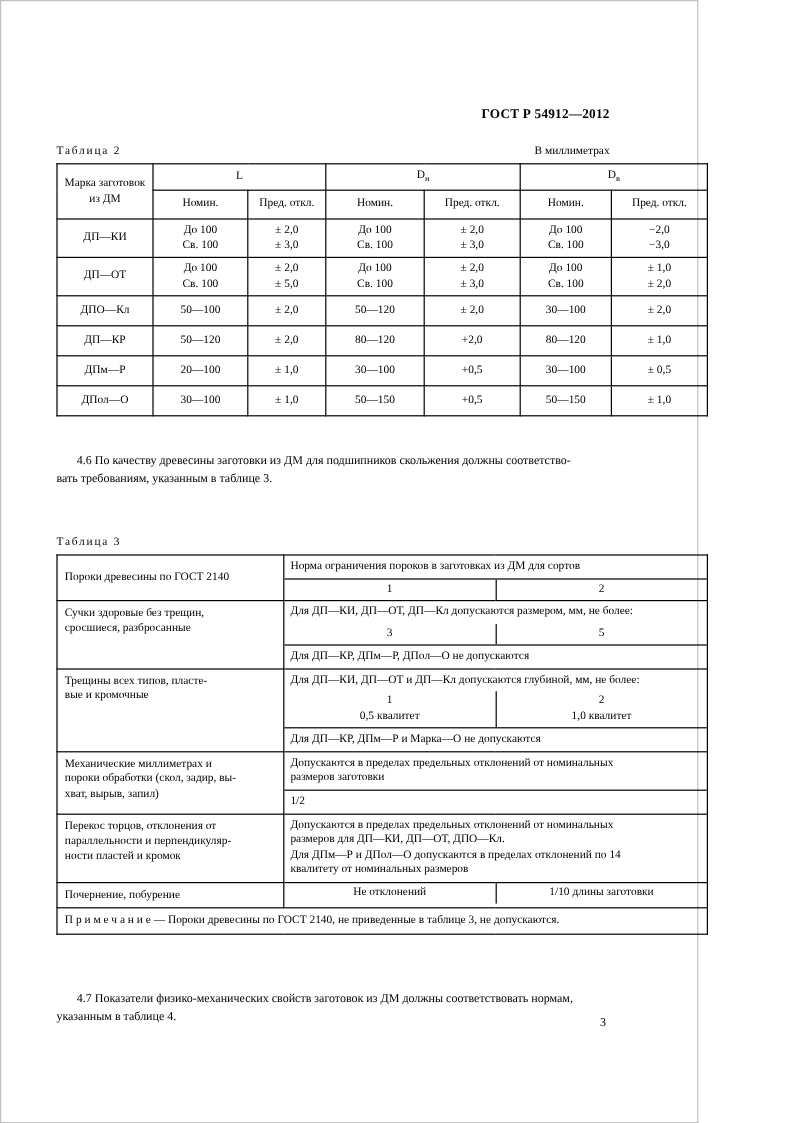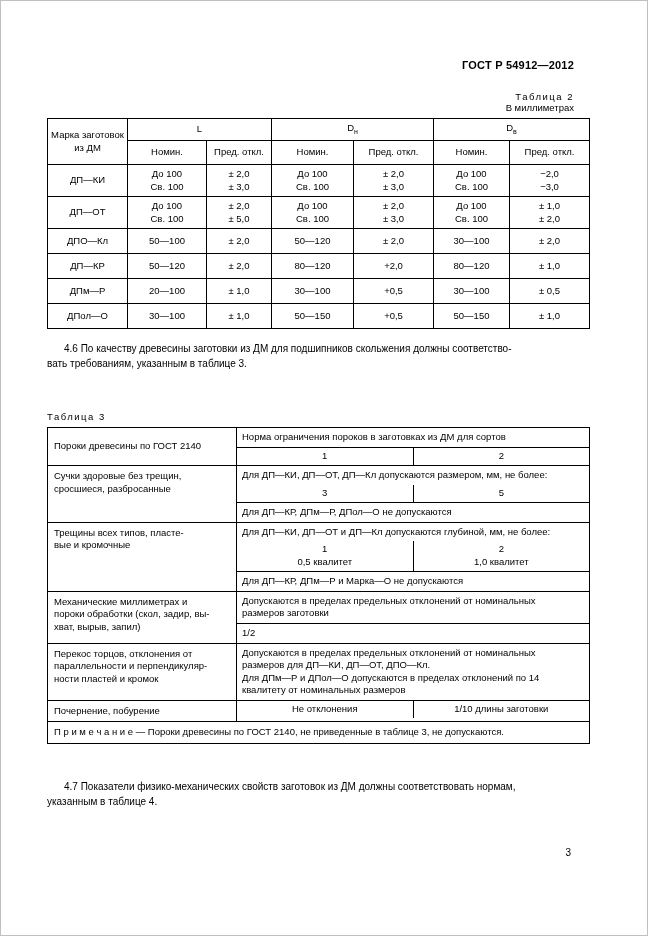--- a/index.html
+++ b/index.html
@@ -4,47 +4,48 @@
 <style>
   * { margin: 0; padding: 0; box-sizing: border-box; }
   html, body { background: #ffffff; }
   body {
     width: 661px; height: 936px;
     font-family: "Liberation Sans", "DejaVu Sans", sans-serif;
     color: #000;
   }
   .page {
     position: relative;
-    width: 648px; height: 936px;
+    width: 582px; height: 936px;
     background: #fff;
     border: 1px solid #c0c0c0;
-    padding: 58px 73px 0 46px;
+    padding: 88px 73px 0 46px;
+    font-family: Liberation Serif, serif;
   }
   .doc-header { text-align: right; font-weight: bold; font-size: 11px; letter-spacing: 0.2px; }
   .caption-row {
     display: flex; justify-content: space-between; align-items: flex-end;
     font-size: 9.5px;
   }
   .caption-row .cap { letter-spacing: 1.5px; }
-  .cap-t2 { margin-top: 20px; flex-direction: column; }
+  .cap-t2 { margin-top: 20px; }
   .cap-t3 { margin-top: 40px; }
   table { border-collapse: collapse; width: 542px; table-layout: fixed; margin-top: 5px; }
   td { border: 1px solid #000; font-size: 9.5px; line-height: 1.32; vertical-align: middle; }
   .t2 td { text-align: center; padding: 3px 2px; white-space: pre-line; }
   .t2 .hrow1 { height: 22px; }
   .t2 .hrow2 { height: 24px; }
   .t2 .drow { height: 25px; }
   sub { font-size: 7px; }
   .para {
     font-size: 10px; line-height: 1.5;
     text-indent: 17px; white-space: pre-line;
     text-align: left;
   }
-  .p46 { margin-top: 12px; }
-  .p47 { margin-top: 35px; }
+  .p46 { margin-top: 30px; }
+  .p47 { margin-top: 46px; }
   .t3 .stub { text-align: left; vertical-align: top; padding: 4px 6px; white-space: pre-line; }
   .t3 .stub.mid { vertical-align: middle; }
   .t3 .content { padding: 0; vertical-align: top; }
   .cline { padding: 3px 5px; text-align: left; white-space: pre-line; }
   .halves { display: flex; }
   .half { flex: 1; text-align: center; padding: 2px 4px 3px; white-space: pre-line; }
   .half + .half { border-left: 1px solid #000; }
   .bb { border-bottom: 1px solid #000; }
   .note-cell { padding: 4px 6px; text-align: left; margin-left: 10px; }
   .page-num { position: absolute; top: 846px; right: 76px; font-size: 10px; }
@@ -230,21 +231,21 @@
 размеров для ДП—КИ, ДП—ОТ, ДПО—Кл.
 Для ДПм—Р и ДПол—О допускаются в пределах отклонений по 14
 квалитету от номинальных размеров</div>
         </td>
       </tr>
 
       <tr>
         <td class="stub">Почернение, побурение</td>
         <td class="content" colspan="2">
           <div class="halves">
-            <div class="half">Не отклонения</div>
+            <div class="half">Не отклонений</div>
             <div class="half">1/10 длины заготовки</div>
           </div>
         </td>
       </tr>
 
       <tr>
         <td class="note-cell" colspan="3">П р и м е ч а н и е — Пороки древесины по ГОСТ 2140, не приведенные в таблице 3, не допускаются.</td>
       </tr>
     </tbody>
   </table>

